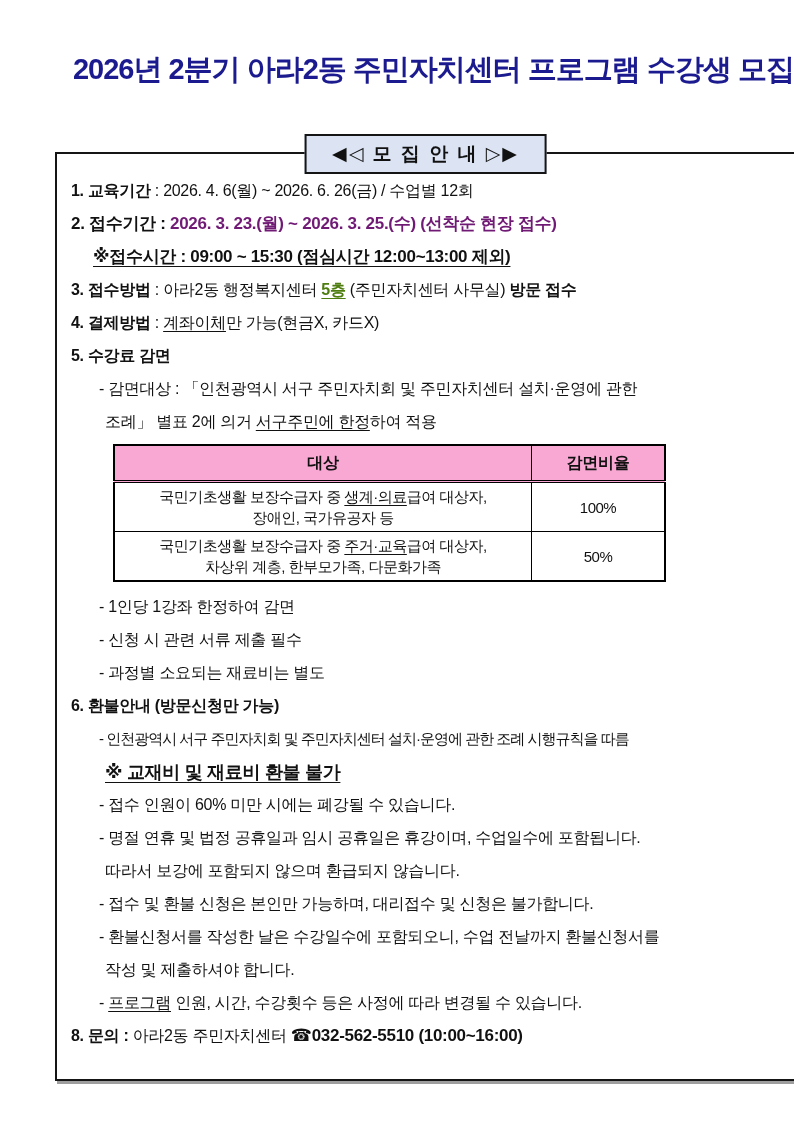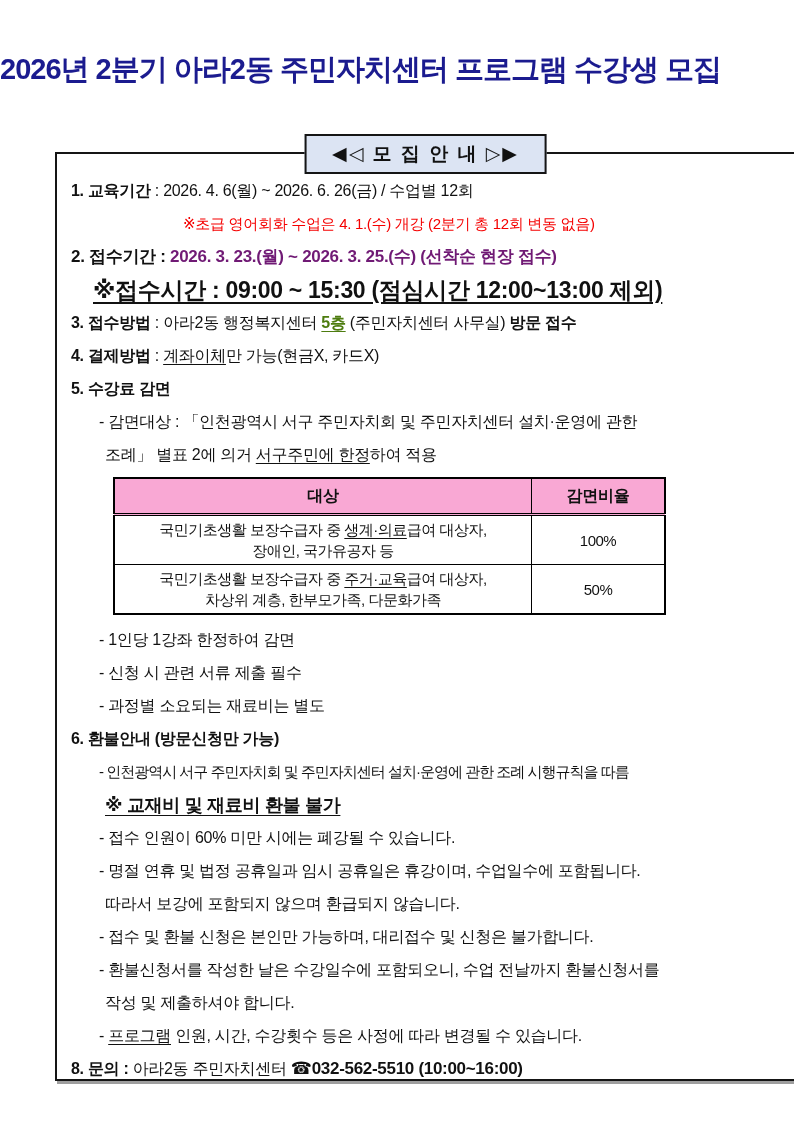--- a/index.html
+++ b/index.html
@@ -11,21 +11,21 @@
     background: #ffffff;
     font-family: "Liberation Sans", "DejaVu Sans", sans-serif;
     color: #111111;
     overflow: hidden;
   }
   .title {
     position: absolute;
     top: 50px;
     left: 0;
     width: 100%;
-    text-align: left;
+    text-align: right;
     font-size: 29px;
     font-weight: bold;
     color: #1b1b8f;
     letter-spacing: -1px;
     white-space: nowrap;
   }
   .main-box {
     position: absolute;
     left: 55px;
     top: 152px;
@@ -58,21 +58,21 @@
   .line { margin-bottom: 11px; white-space: nowrap; }
   .b { font-weight: bold; }
   .u { text-decoration: underline; text-underline-offset: 3px; }
   .red { color: #701a75; }
   .blue { color: #4d7c0f; }
   .note-red { margin-left: 112px; color: #f50000; font-size: 15px; }
   .s2-line { font-size: 17px; }
   .time-note {
     margin-left: 22px;
     font-weight: bold;
-    font-size: 23px;
+    font-size: 17px;
     text-decoration: underline;
     text-underline-offset: 4px;
   }
   .dash { margin-left: 28px; }
   .dash-cont { margin-left: 34px; }
   .condensed { letter-spacing: -1px; font-size: 15px; }
   .no-refund {
     margin-left: 34px;
     font-weight: bold;
     font-size: 18px;
@@ -112,21 +112,20 @@
 <div class="page">
 
   <div class="title">2026년 2분기 아라2동 주민자치센터 프로그램 수강생 모집</div>
 
   <div class="main-box">
     <div class="banner">◀◁ 모 집 안 내 ▷▶</div>
 
     <div class="content">
 
       <div class="line"><span class="b">1. 교육기간</span><span> : </span><span>2026. 4. 6(월) ~ 2026. 6. 26(금) / 수업별 12회</span></div>
-      <div class="line note-red">※초급 영어회화 수업은 4. 1.(수) 개강 (2분기 총 12회 변동 없음)</div>
 
       <div class="line s2-line"><span class="b">2. 접수기간</span><span class="b"> : </span><span class="b red">2026. 3. 23.(월) ~ 2026. 3. 25.(수) (선착순 현장 접수)</span></div>
       <div class="line time-note">※접수시간 : 09:00 ~ 15:30  (점심시간 12:00~13:00 제외)</div>
 
       <div class="line"><span class="b">3. 접수방법</span><span> : </span><span>아라2동 행정복지센터 </span><span class="b u blue">5층</span><span> (주민자치센터 사무실) </span><span class="b">방문 접수</span></div>
 
       <div class="line"><span class="b">4. 결제방법</span><span> : </span><span class="u">계좌이체</span><span>만 가능(현금X, 카드X)</span></div>
 
       <div class="line"><span class="b">5. 수강료 감면</span></div>
       <div class="line dash">- 감면대상 : 「인천광역시 서구 주민자치회 및 주민자치센터 설치·운영에 관한</div>

